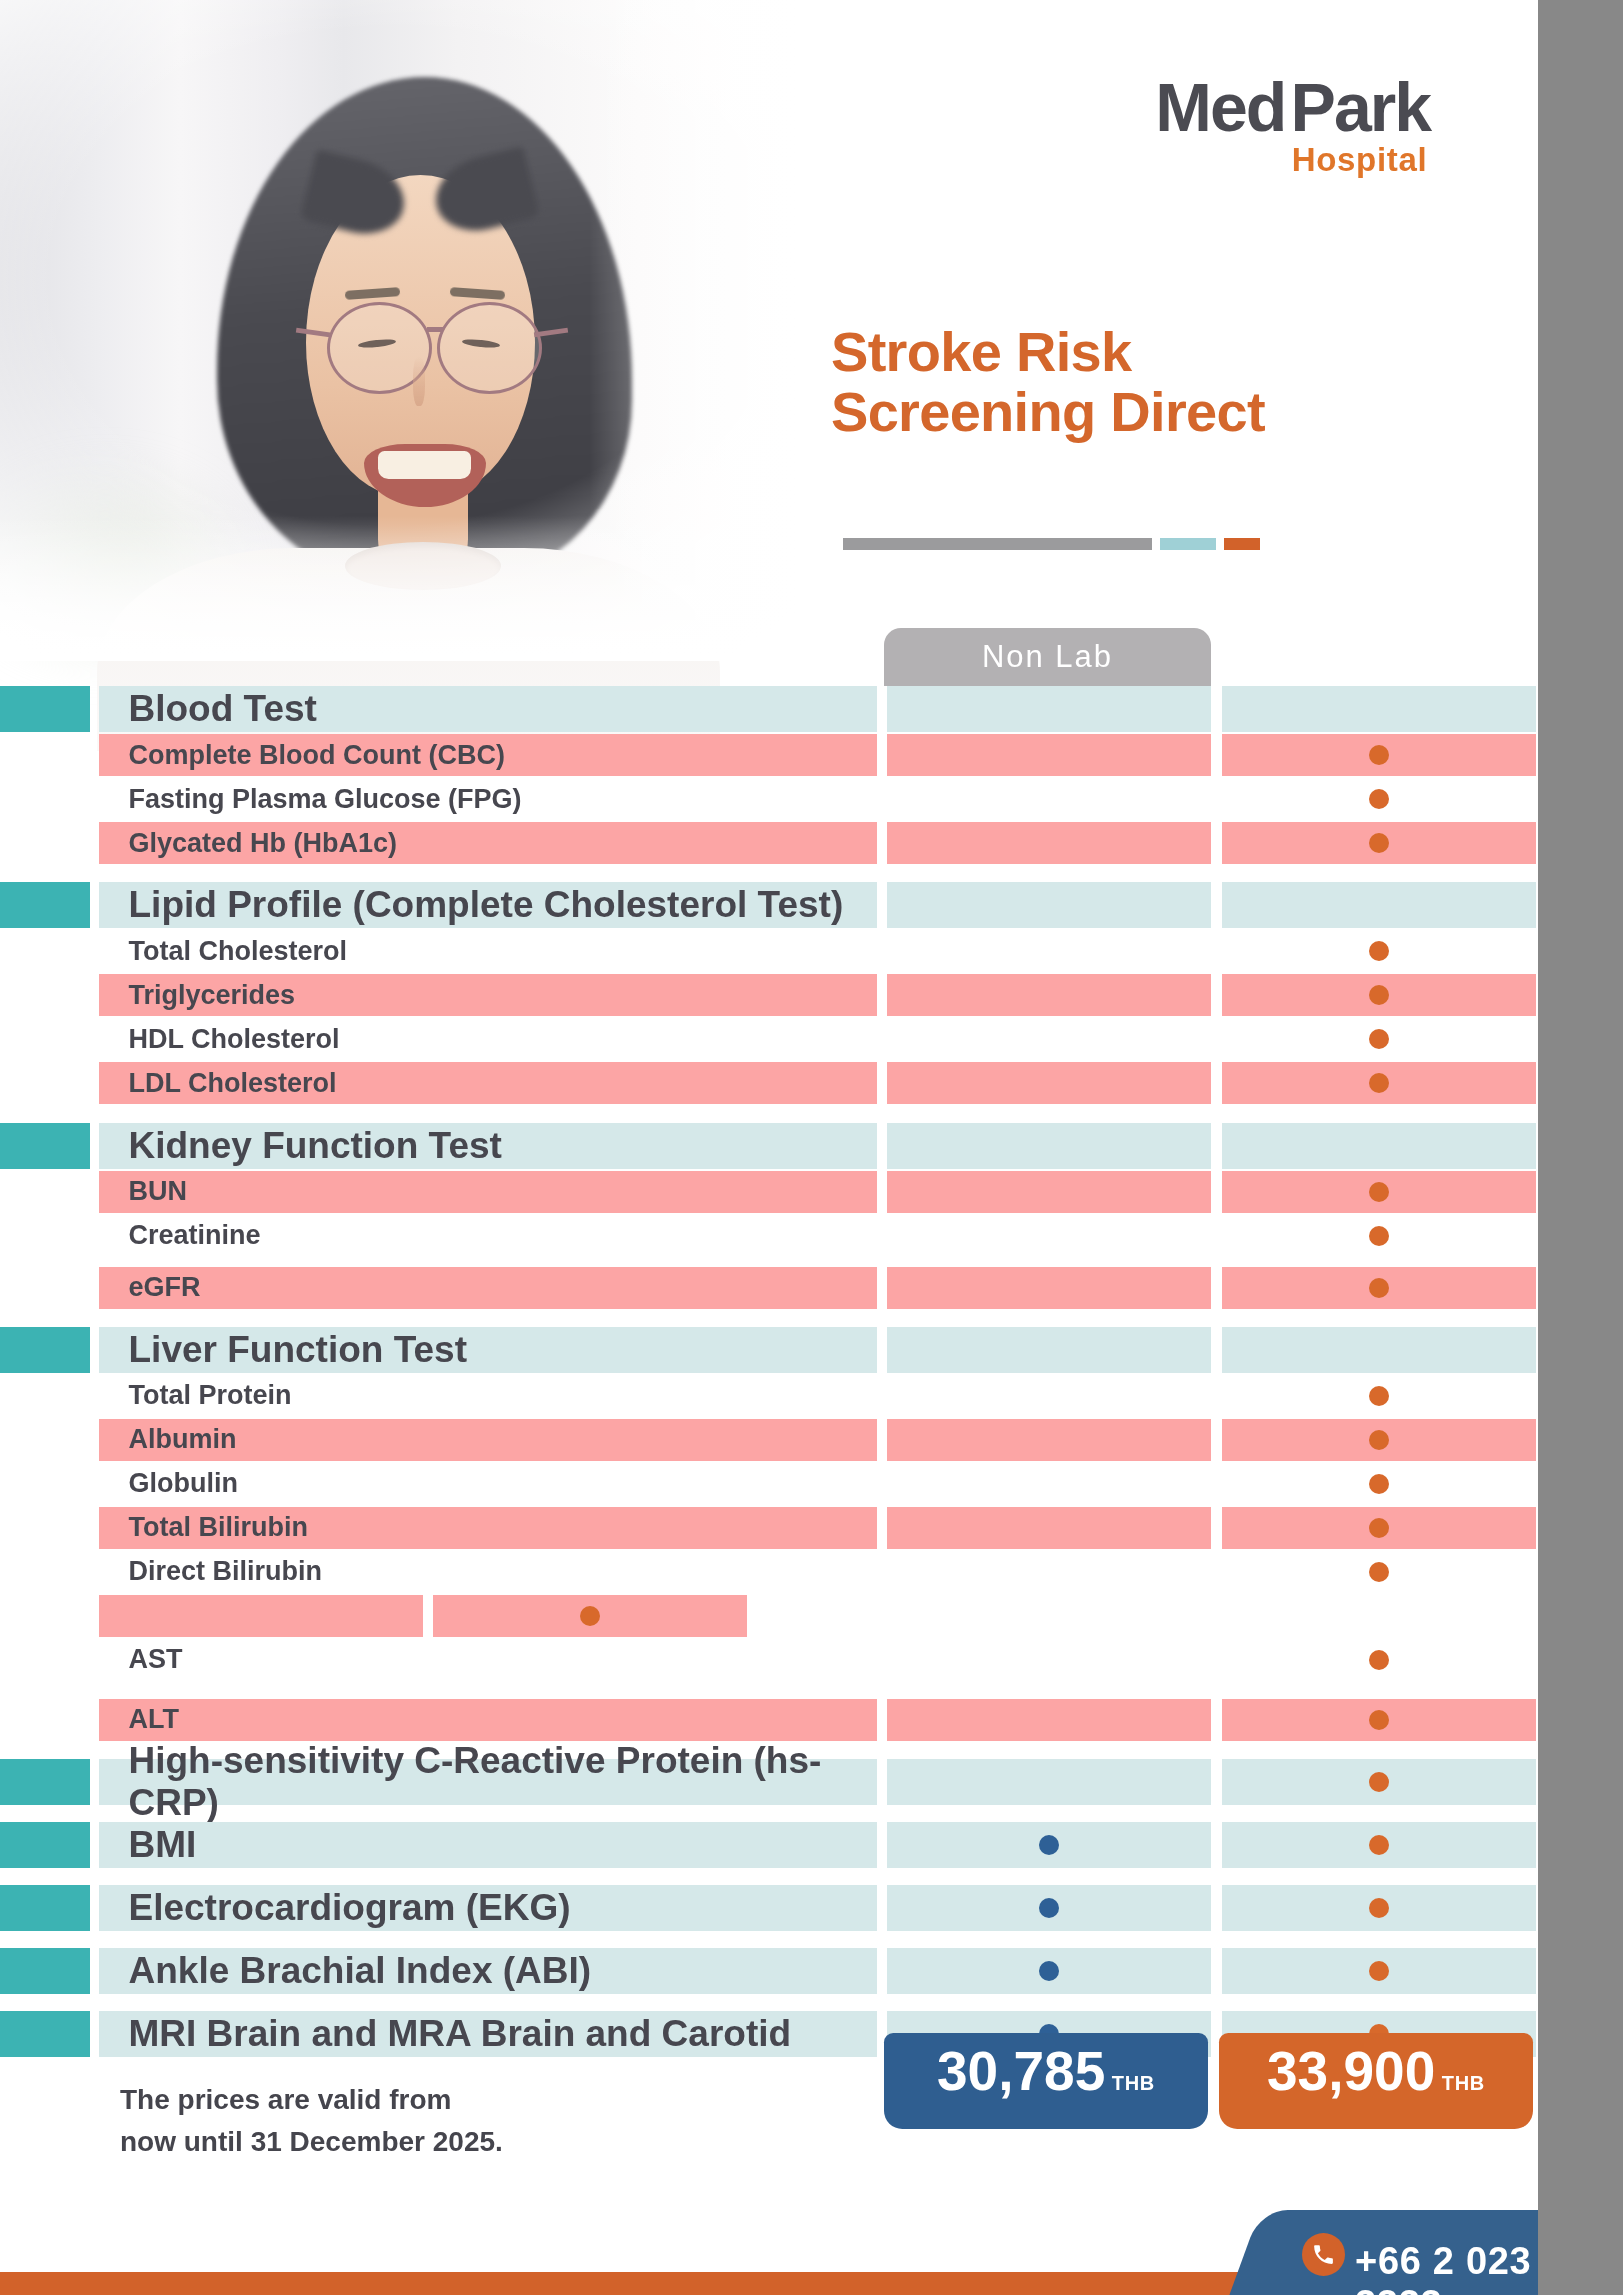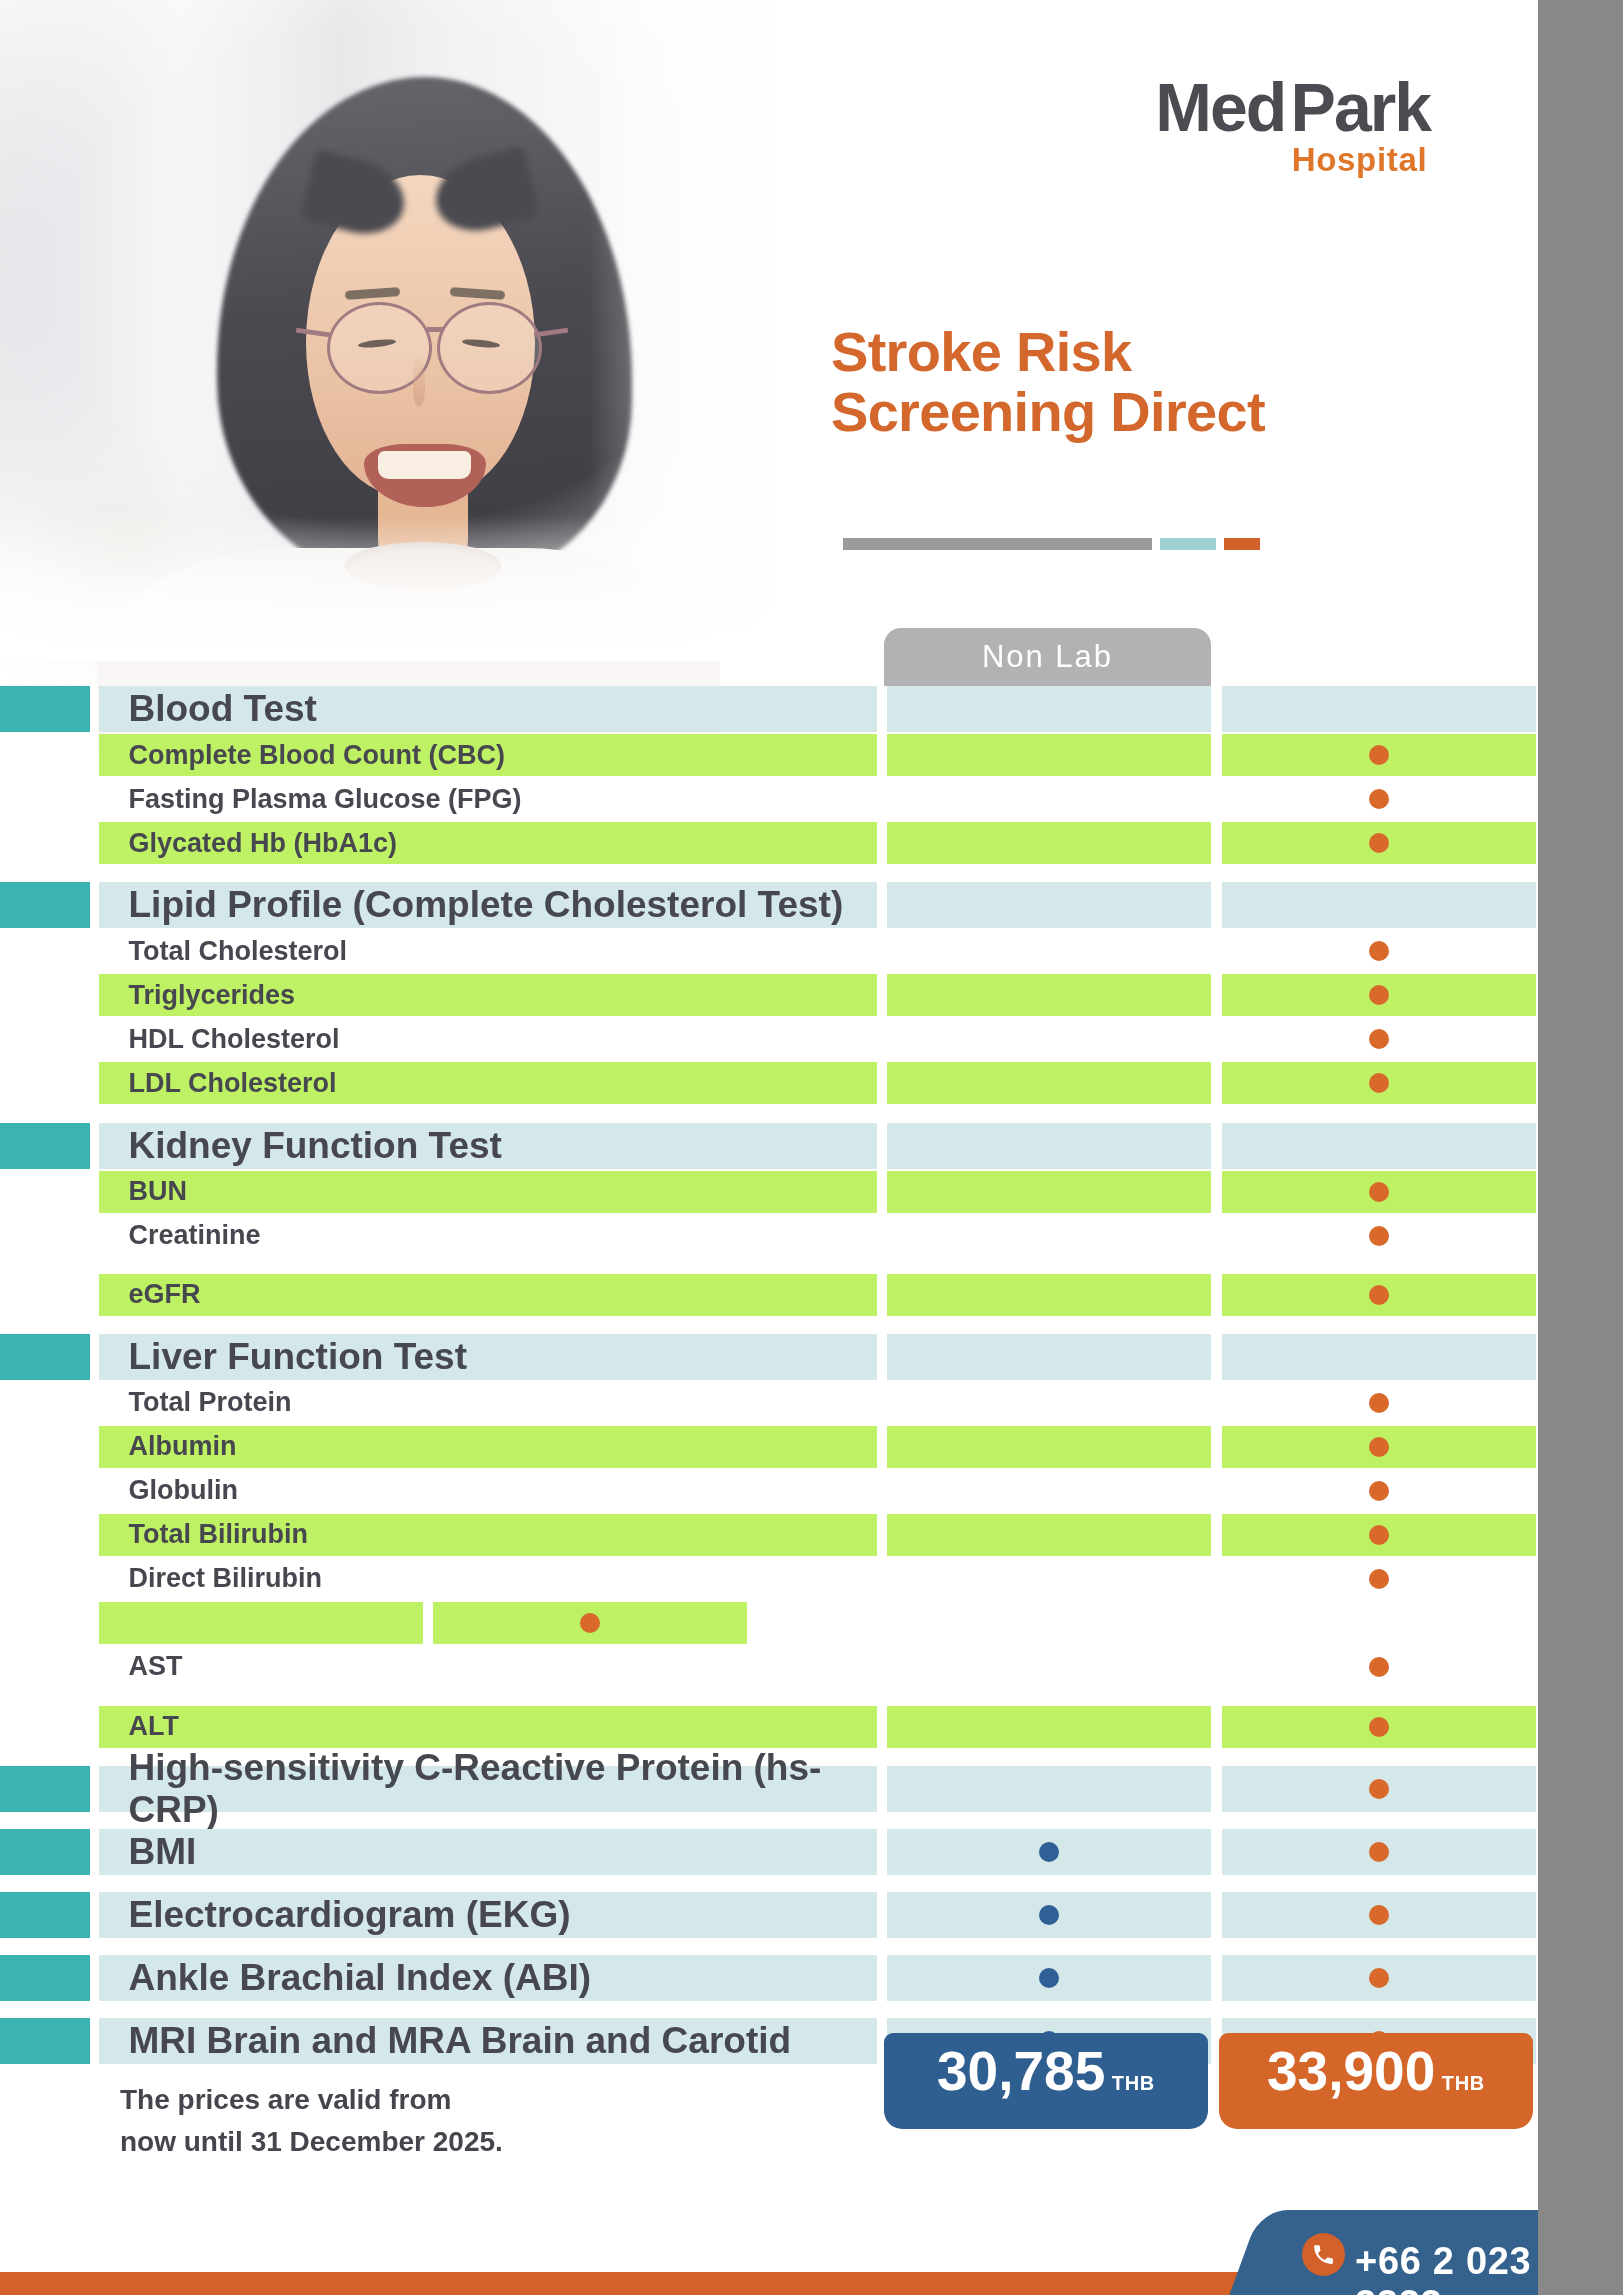--- a/index.html
+++ b/index.html
@@ -73,21 +73,21 @@
   .row{display:flex;align-items:stretch;height:42px;}
   .row.section,.row.feature{height:46px;}
   .accent{width:90px;margin-right:8.5px;flex:none;background:transparent;}
   .row.shade-teal .accent{background:#3cb3b3;}
   .cell{box-sizing:border-box;}
   .label-cell{width:778px;flex:none;margin-right:10.5px;display:flex;align-items:center;padding-left:30px;}
   .dot-cell{flex:none;display:flex;align-items:center;justify-content:center;}
   .c2{width:324px;margin-right:10.5px;}
   .c3{width:314px;}
   .row.shade-teal .cell{background:#d5e8e9;}
-  .row.shade-gray .cell{background:#bef264;}
+  .row.shade-gray .cell{background:#fca5a5;}
   .row.shade-white .cell{background:transparent;}
   .row .test-label{font-size:27px;font-weight:700;color:#47474f;}
   .row.section .test-label,.row.feature .test-label{font-size:37px;}
   .dot{width:20px;height:20px;border-radius:50%;}
   .dot-blue{background:#2e6096;}
   .dot-orange{background:#d8692b;}
   
   .price-box{position:absolute;top:2033px;height:96px;border-radius:9.2px 9.2px 18.3px 18.3px;
     display:flex;justify-content:center;align-items:baseline;padding-top:11px;box-sizing:border-box;color:#fff;}
   .price-box.blue{left:884px;width:324px;background:#2f5e90;}
@@ -260,21 +260,21 @@
       <div class="row item shade-white" style="margin-top: 2px;">
         <div class="accent"></div>
         <div class="cell label-cell">
           <span class="test-label">Creatinine</span>
         </div>
         <div class="cell dot-cell c2"></div>
         <div class="cell dot-cell c3">
           <div class="dot dot-orange"></div>
         </div>
       </div>
-      <div class="row item shade-gray" style="margin-top: 17px;">
+      <div class="row item shade-gray" style="margin-top: 10px;">
         <div class="accent"></div>
         <div class="cell label-cell">
           <span class="test-label">eGFR</span>
         </div>
         <div class="cell dot-cell c2"></div>
         <div class="cell dot-cell c3">
           <div class="dot dot-orange"></div>
         </div>
       </div>
       <div class="row section shade-teal" style="margin-top: 18.3px;">

